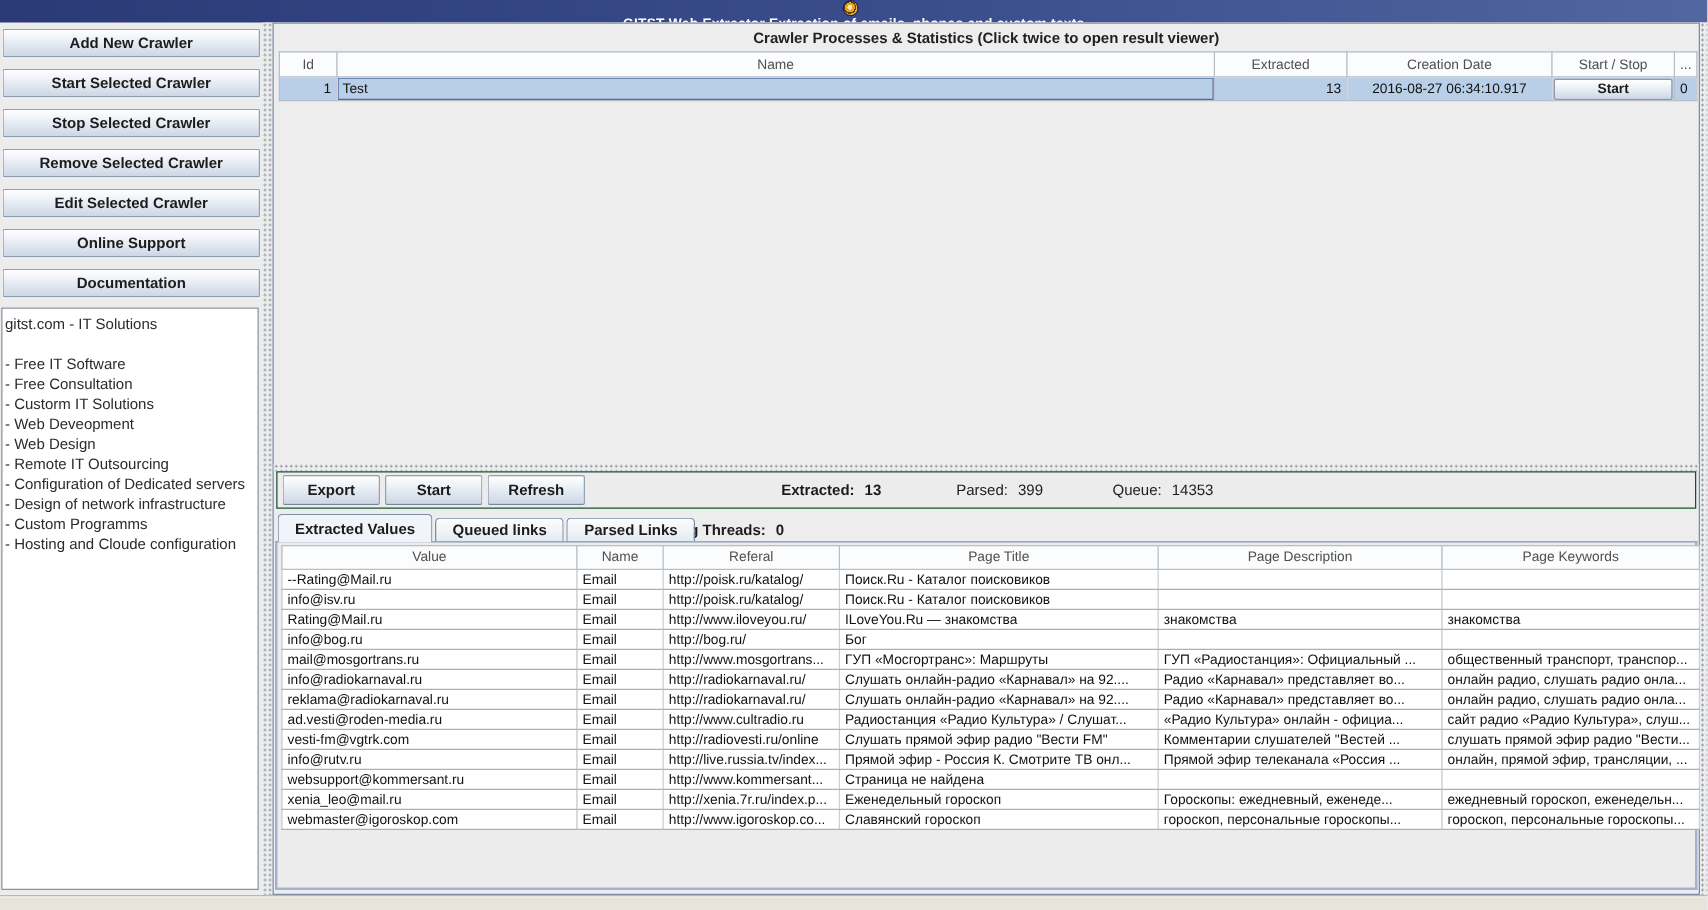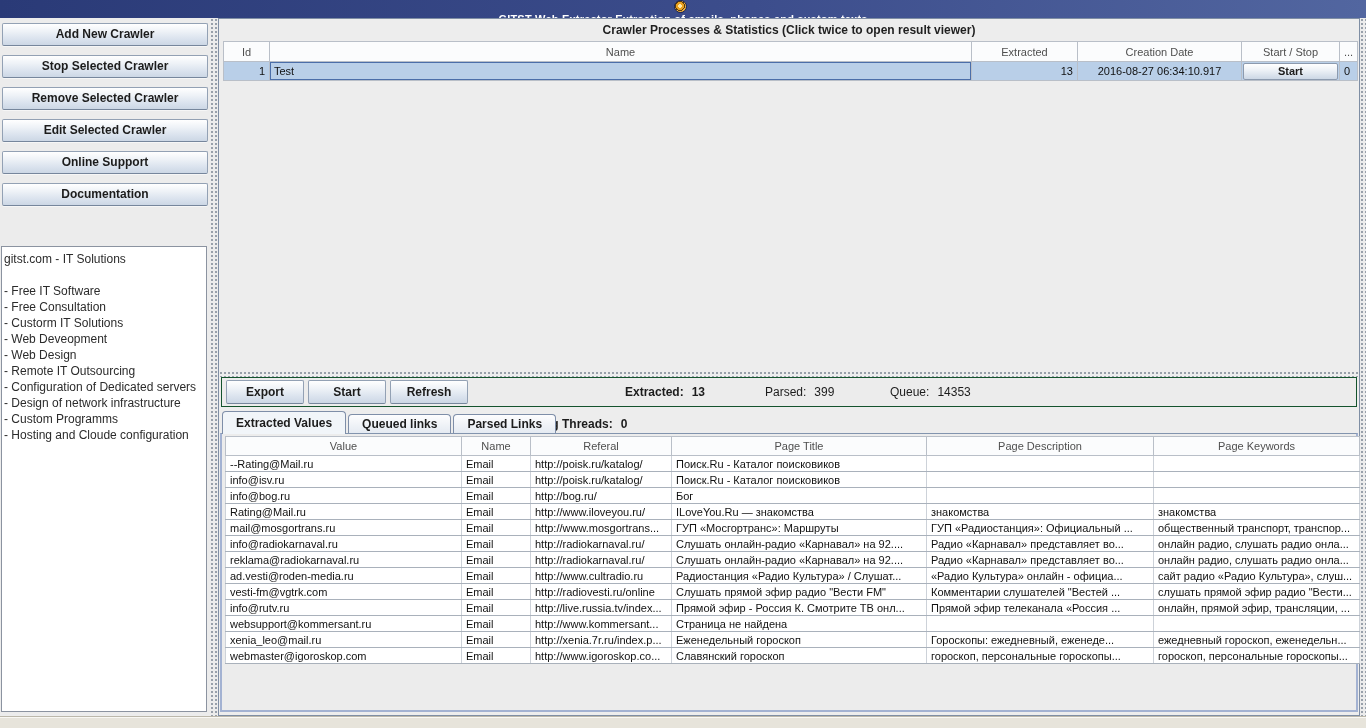--- a/index.html
+++ b/index.html
@@ -110,20 +110,21 @@
       <div class="winbtn">
         <div class="x1"></div>
         <div class="x2"></div>
       </div>
     </div>
 </div>
 
 <div class="sidebar">
   <div class="sidebar-buttons">
       <div class="sbtn">Add New Crawler</div>
+      <div class="sbtn">Start Selected Crawler</div>
       <div class="sbtn">Stop Selected Crawler</div>
       <div class="sbtn">Remove Selected Crawler</div>
       <div class="sbtn">Edit Selected Crawler</div>
       <div class="sbtn">Online Support</div>
       <div class="sbtn">Documentation</div>
     </div>
   <div class="links-box">
     <div class="links-header">gitst.com - IT Solutions</div>
     <div>
         <div class="link-item">- Free IT Software</div>
@@ -235,34 +236,34 @@
             </tr>
             <tr>
               <td>info@isv.ru</td>
               <td>Email</td>
               <td>http://poisk.ru/katalog/</td>
               <td>Поиск.Ru - Каталог поисковиков</td>
               <td></td>
               <td></td>
             </tr>
             <tr>
-              <td>info@bog.ru</td>
-              <td>Email</td>
-              <td>http://bog.ru/</td>
-              <td>Бог</td>
-              <td></td>
-              <td></td>
-            </tr>
-            <tr>
               <td>Rating@Mail.ru</td>
               <td>Email</td>
               <td>http://www.iloveyou.ru/</td>
               <td>ILoveYou.Ru — знакомства</td>
               <td>знакомства</td>
               <td>знакомства</td>
+            </tr>
+            <tr>
+              <td>info@bog.ru</td>
+              <td>Email</td>
+              <td>http://bog.ru/</td>
+              <td>Бог</td>
+              <td></td>
+              <td></td>
             </tr>
             <tr>
               <td>mail@mosgortrans.ru</td>
               <td>Email</td>
               <td>http://www.mosgortrans...</td>
               <td>ГУП «Мосгортранс»: Маршруты</td>
               <td>ГУП «Радиостанция»: Официальный ...</td>
               <td>общественный транспорт, транспор...</td>
             </tr>
             <tr>

